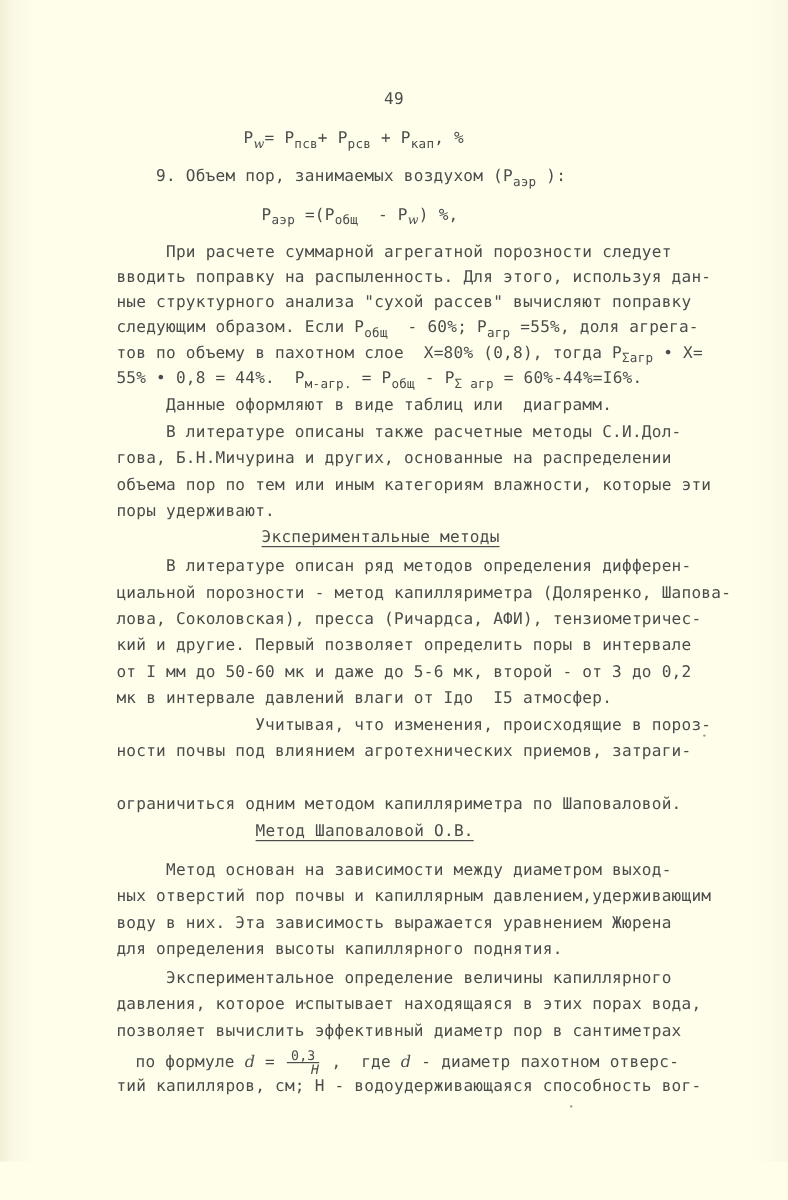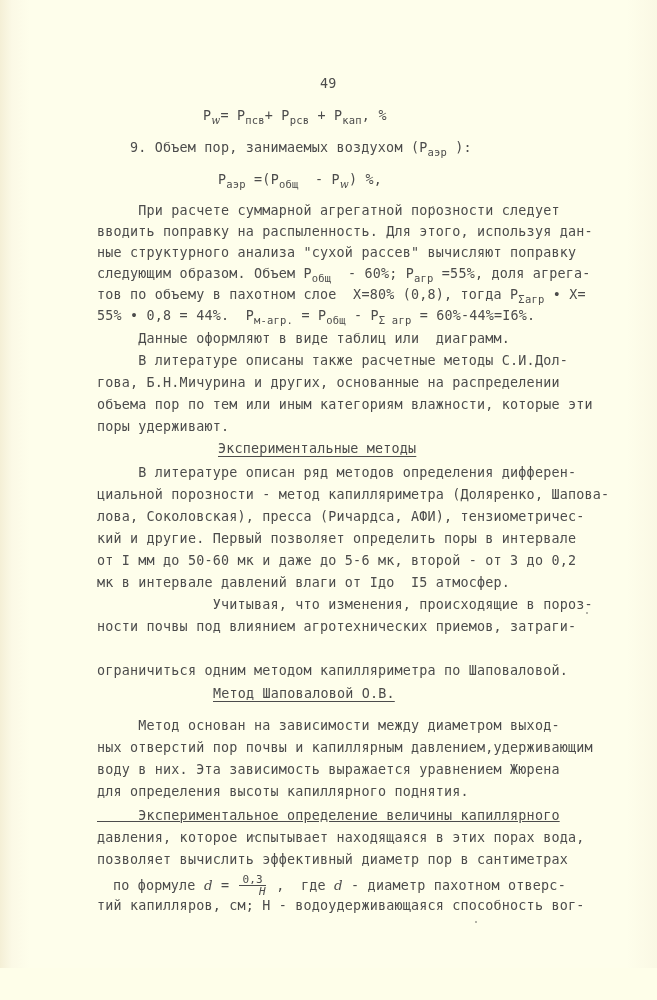--- a/index.html
+++ b/index.html
@@ -39,21 +39,21 @@
 
   <div class="line" style="left:203px; top:108px;"><span>P</span><sub class="it">w</sub><span>= P</span><sub>псв</sub><span>+ P</span><sub>рсв</sub><span> + P</span><sub>кап</sub><span>, %</span></div>
 
   <div class="line" style="left:130px; top:140px;"><span>9. Объем пор, занимаемых воздухом (P</span><sub>аэр</sub><span> ):</span></div>
 
   <div class="line" style="left:218px; top:172px;"><span>P</span><sub>аэр</sub><span> =(P</span><sub>общ</sub><span>  - P</span><sub class="it">w</sub><span>) %,</span></div>
 
   <div class="line" style="left:97px; top:203px;">     При расчете суммарной агрегатной порозности следует</div>
   <div class="line" style="left:97px; top:224px;">вводить поправку на распыленность. Для этого, используя дан-</div>
   <div class="line" style="left:97px; top:245px;">ные структурного анализа "сухой рассев" вычисляют поправку</div>
-  <div class="line" style="left:97px; top:266px;"><span>следующим образом. Объем P</span><sub>общ</sub><span>  - 60%; P</span><sub>агр</sub><span> =55%, доля агрега-</span></div>
+  <div class="line" style="left:97px; top:266px;"><span>следующим образом. Если P</span><sub>общ</sub><span>  - 60%; P</span><sub>агр</sub><span> =55%, доля агрега-</span></div>
   <div class="line" style="left:97px; top:287px;"><span>тов по объему в пахотном слое  X=80% (0,8), тогда P</span><sub>Σагр</sub><span> • X=</span></div>
   <div class="line" style="left:97px; top:308px;"><span>55% • 0,8 = 44%.  P</span><sub>м-агр.</sub><span> = P</span><sub>общ</sub><span> - P</span><sub>Σ агр</sub><span> = 60%-44%=I6%.</span></div>
 
   <div class="line" style="left:97px; top:331px;">     Данные оформляют в виде таблиц или  диаграмм.</div>
 
   <div class="line" style="left:97px; top:353px;">     В литературе описаны также расчетные методы С.И.Дол-</div>
   <div class="line" style="left:97px; top:375px;">гова, Б.Н.Мичурина и других, основанные на распределении</div>
   <div class="line" style="left:97px; top:397px;">объема пор по тем или иным категориям влажности, которые эти</div>
   <div class="line" style="left:97px; top:419px;">поры удерживают.</div>
 
@@ -70,21 +70,21 @@
   <div class="line" style="left:97px; top:619px;">ности почвы под влиянием агротехнических приемов, затраги-</div>
   <div class="line" style="left:97px; top:663px;">ограничиться одним методом капилляриметра по Шаповаловой.</div>
 
   <div class="line u" style="left:213px; top:686px;">Метод Шаповаловой О.В.</div>
 
   <div class="line" style="left:97px; top:740px;">ных отверстий пор почвы и капиллярным давлением,удерживающим</div>
   <div class="line" style="left:97px; top:718px;">     Метод основан на зависимости между диаметром выход-</div>
   <div class="line" style="left:97px; top:762px;">воду в них. Эта зависимость выражается уравнением Жюрена</div>
   <div class="line" style="left:97px; top:784px;">для определения высоты капиллярного поднятия.</div>
 
-  <div class="line" style="left:97px; top:808px;text-decoration:underline;">     Экспериментальное определение величины капиллярного</div>
+  <div class="line" style="left:97px; top:808px;">     Экспериментальное определение величины капиллярного</div>
   <div class="line" style="left:97px; top:830px;">давления, которое испытывает находящаяся в этих порах вода,</div>
   <div class="line" style="left:97px; top:852px;">позволяет вычислить эффективный диаметр пор в сантиметрах</div>
   <div class="line" style="left:113px; top:874px;"><span>по формуле </span><span class="it">d</span><span> = </span><span class="frac"><span class="num">0,3</span><span class="den">H</span></span><span> ,  где </span><span class="it">d</span><span> - диаметр пахотном отверс-</span></div>
   <div class="line" style="left:97px; top:898px;">тий капилляров, см; H - водоудерживающаяся способность вог-</div>
 
   <div class="speck" style="left:432px; top:206px;"></div>
   <div class="speck" style="left:586px; top:612px;"></div>
   <div class="speck" style="left:253px; top:835px;"></div>
   <div class="speck" style="left:475px; top:921px;"></div>
 </div>

